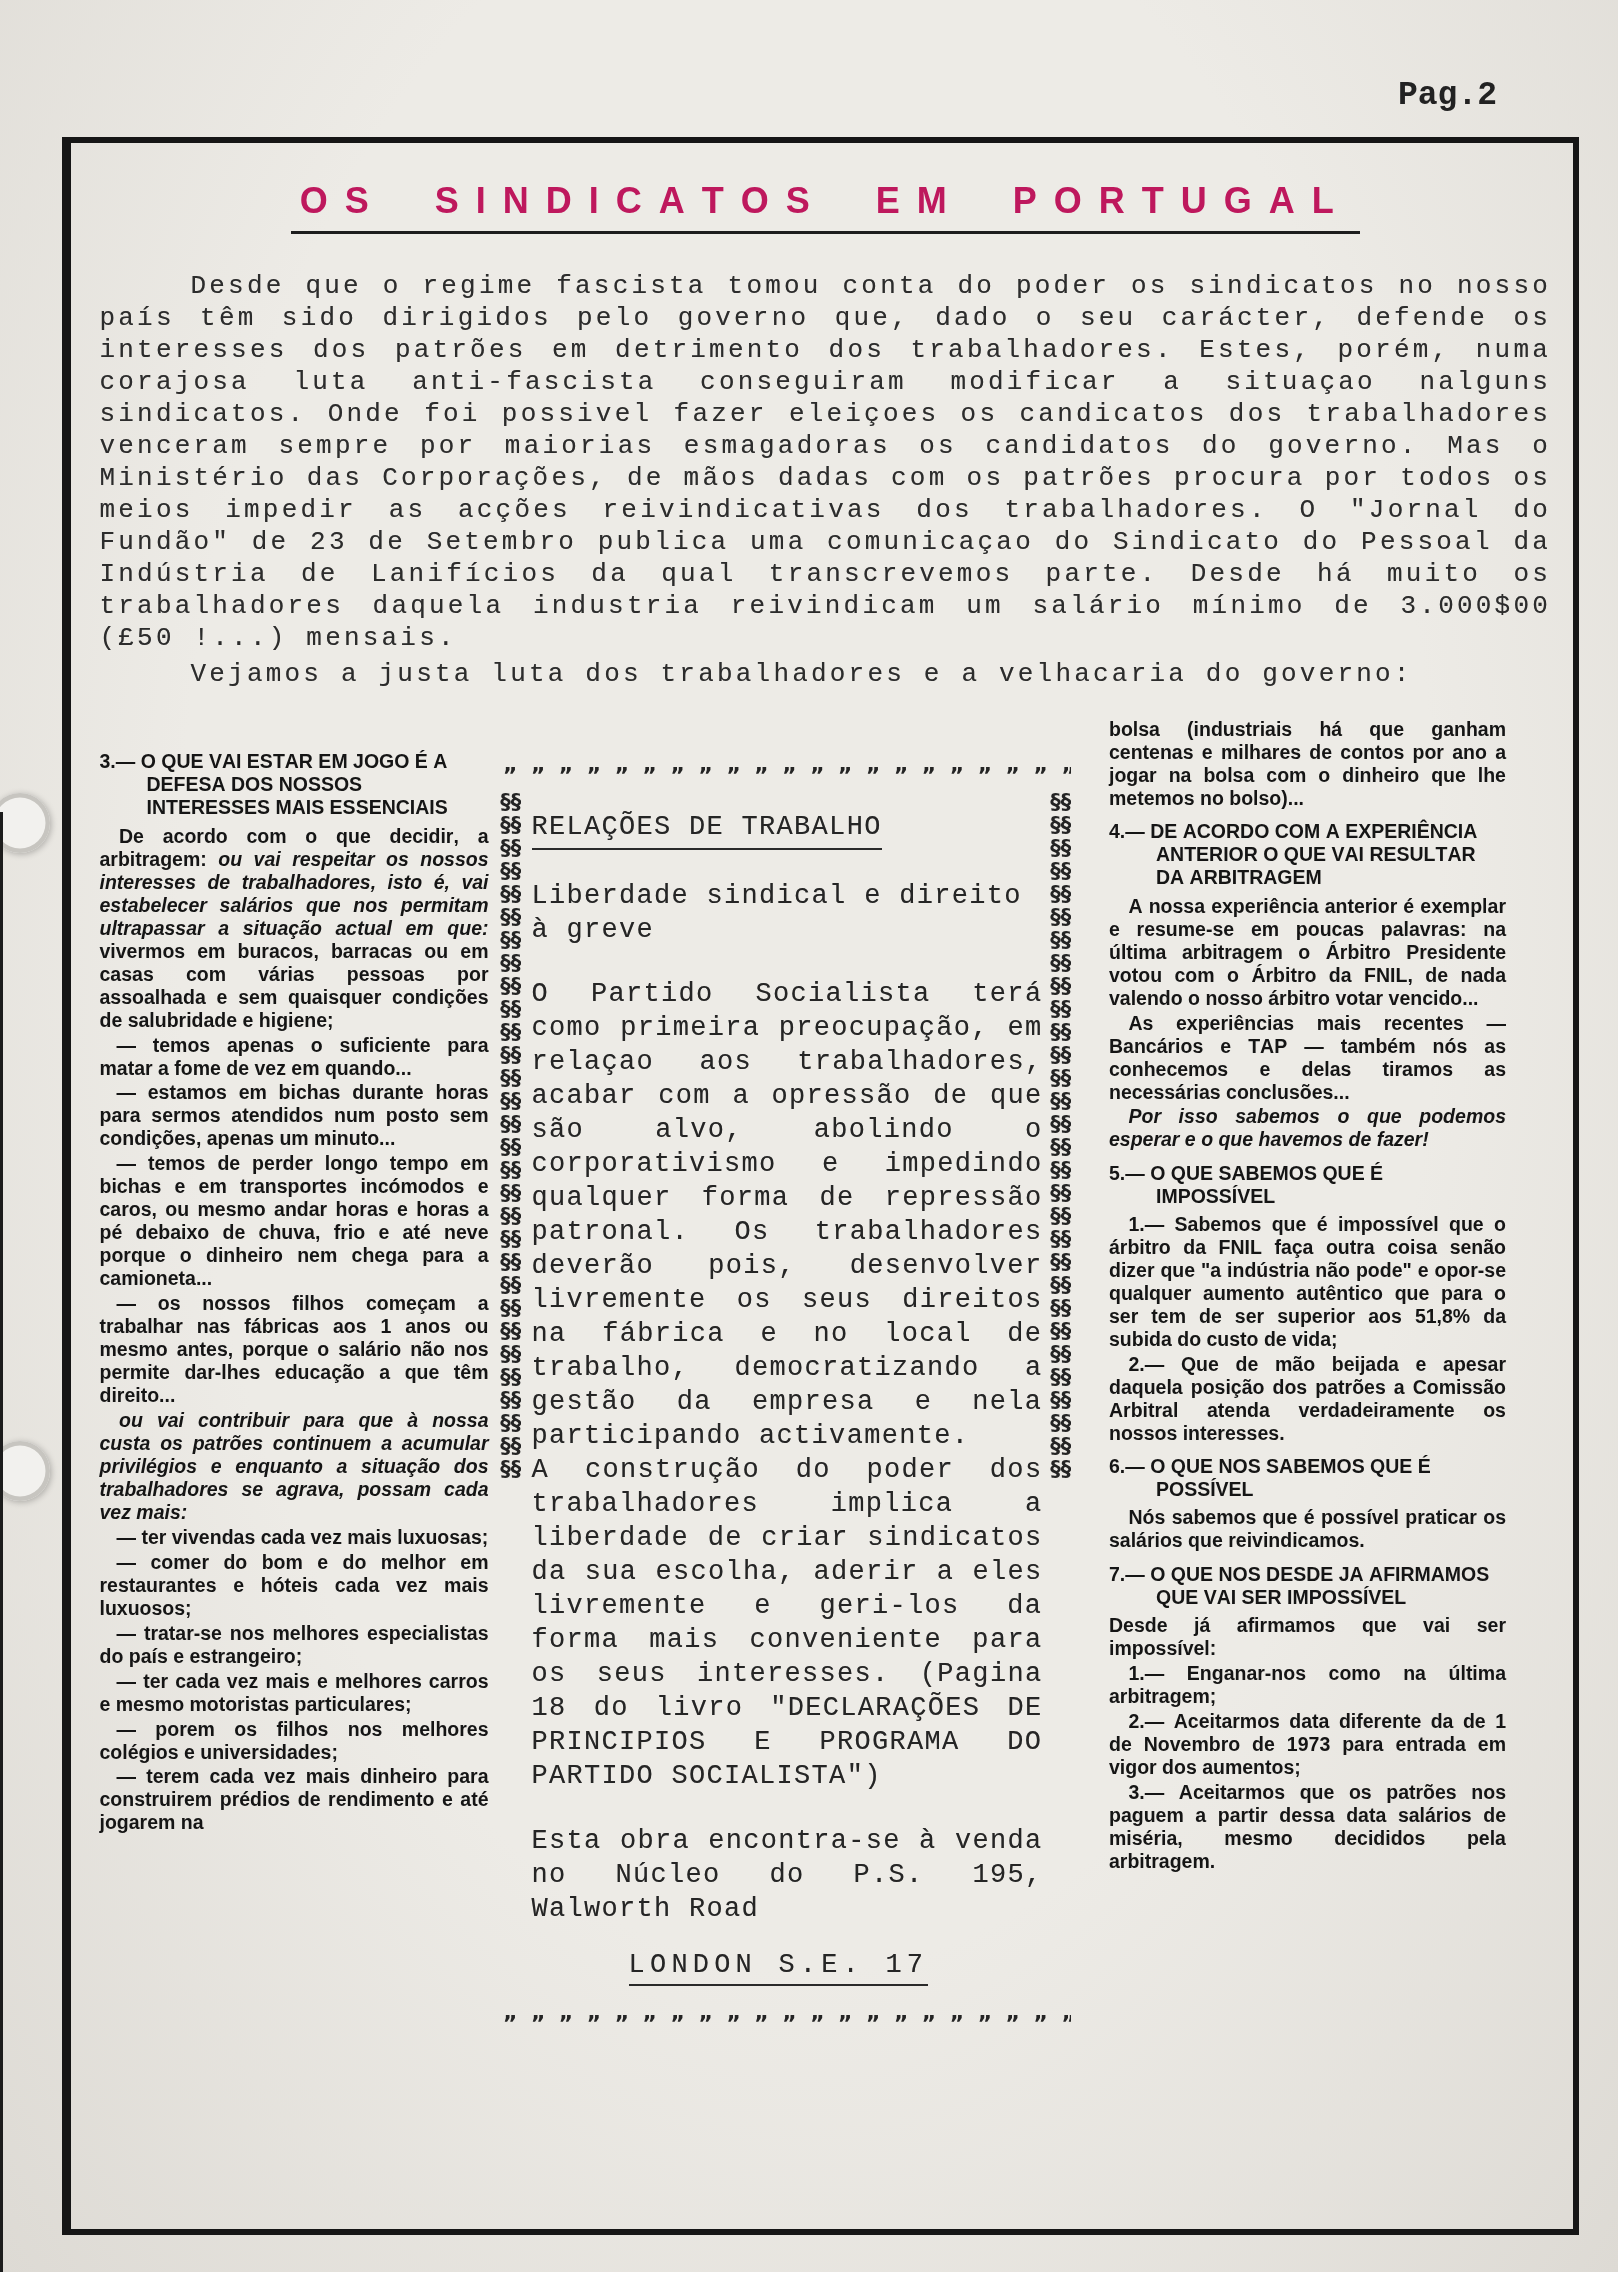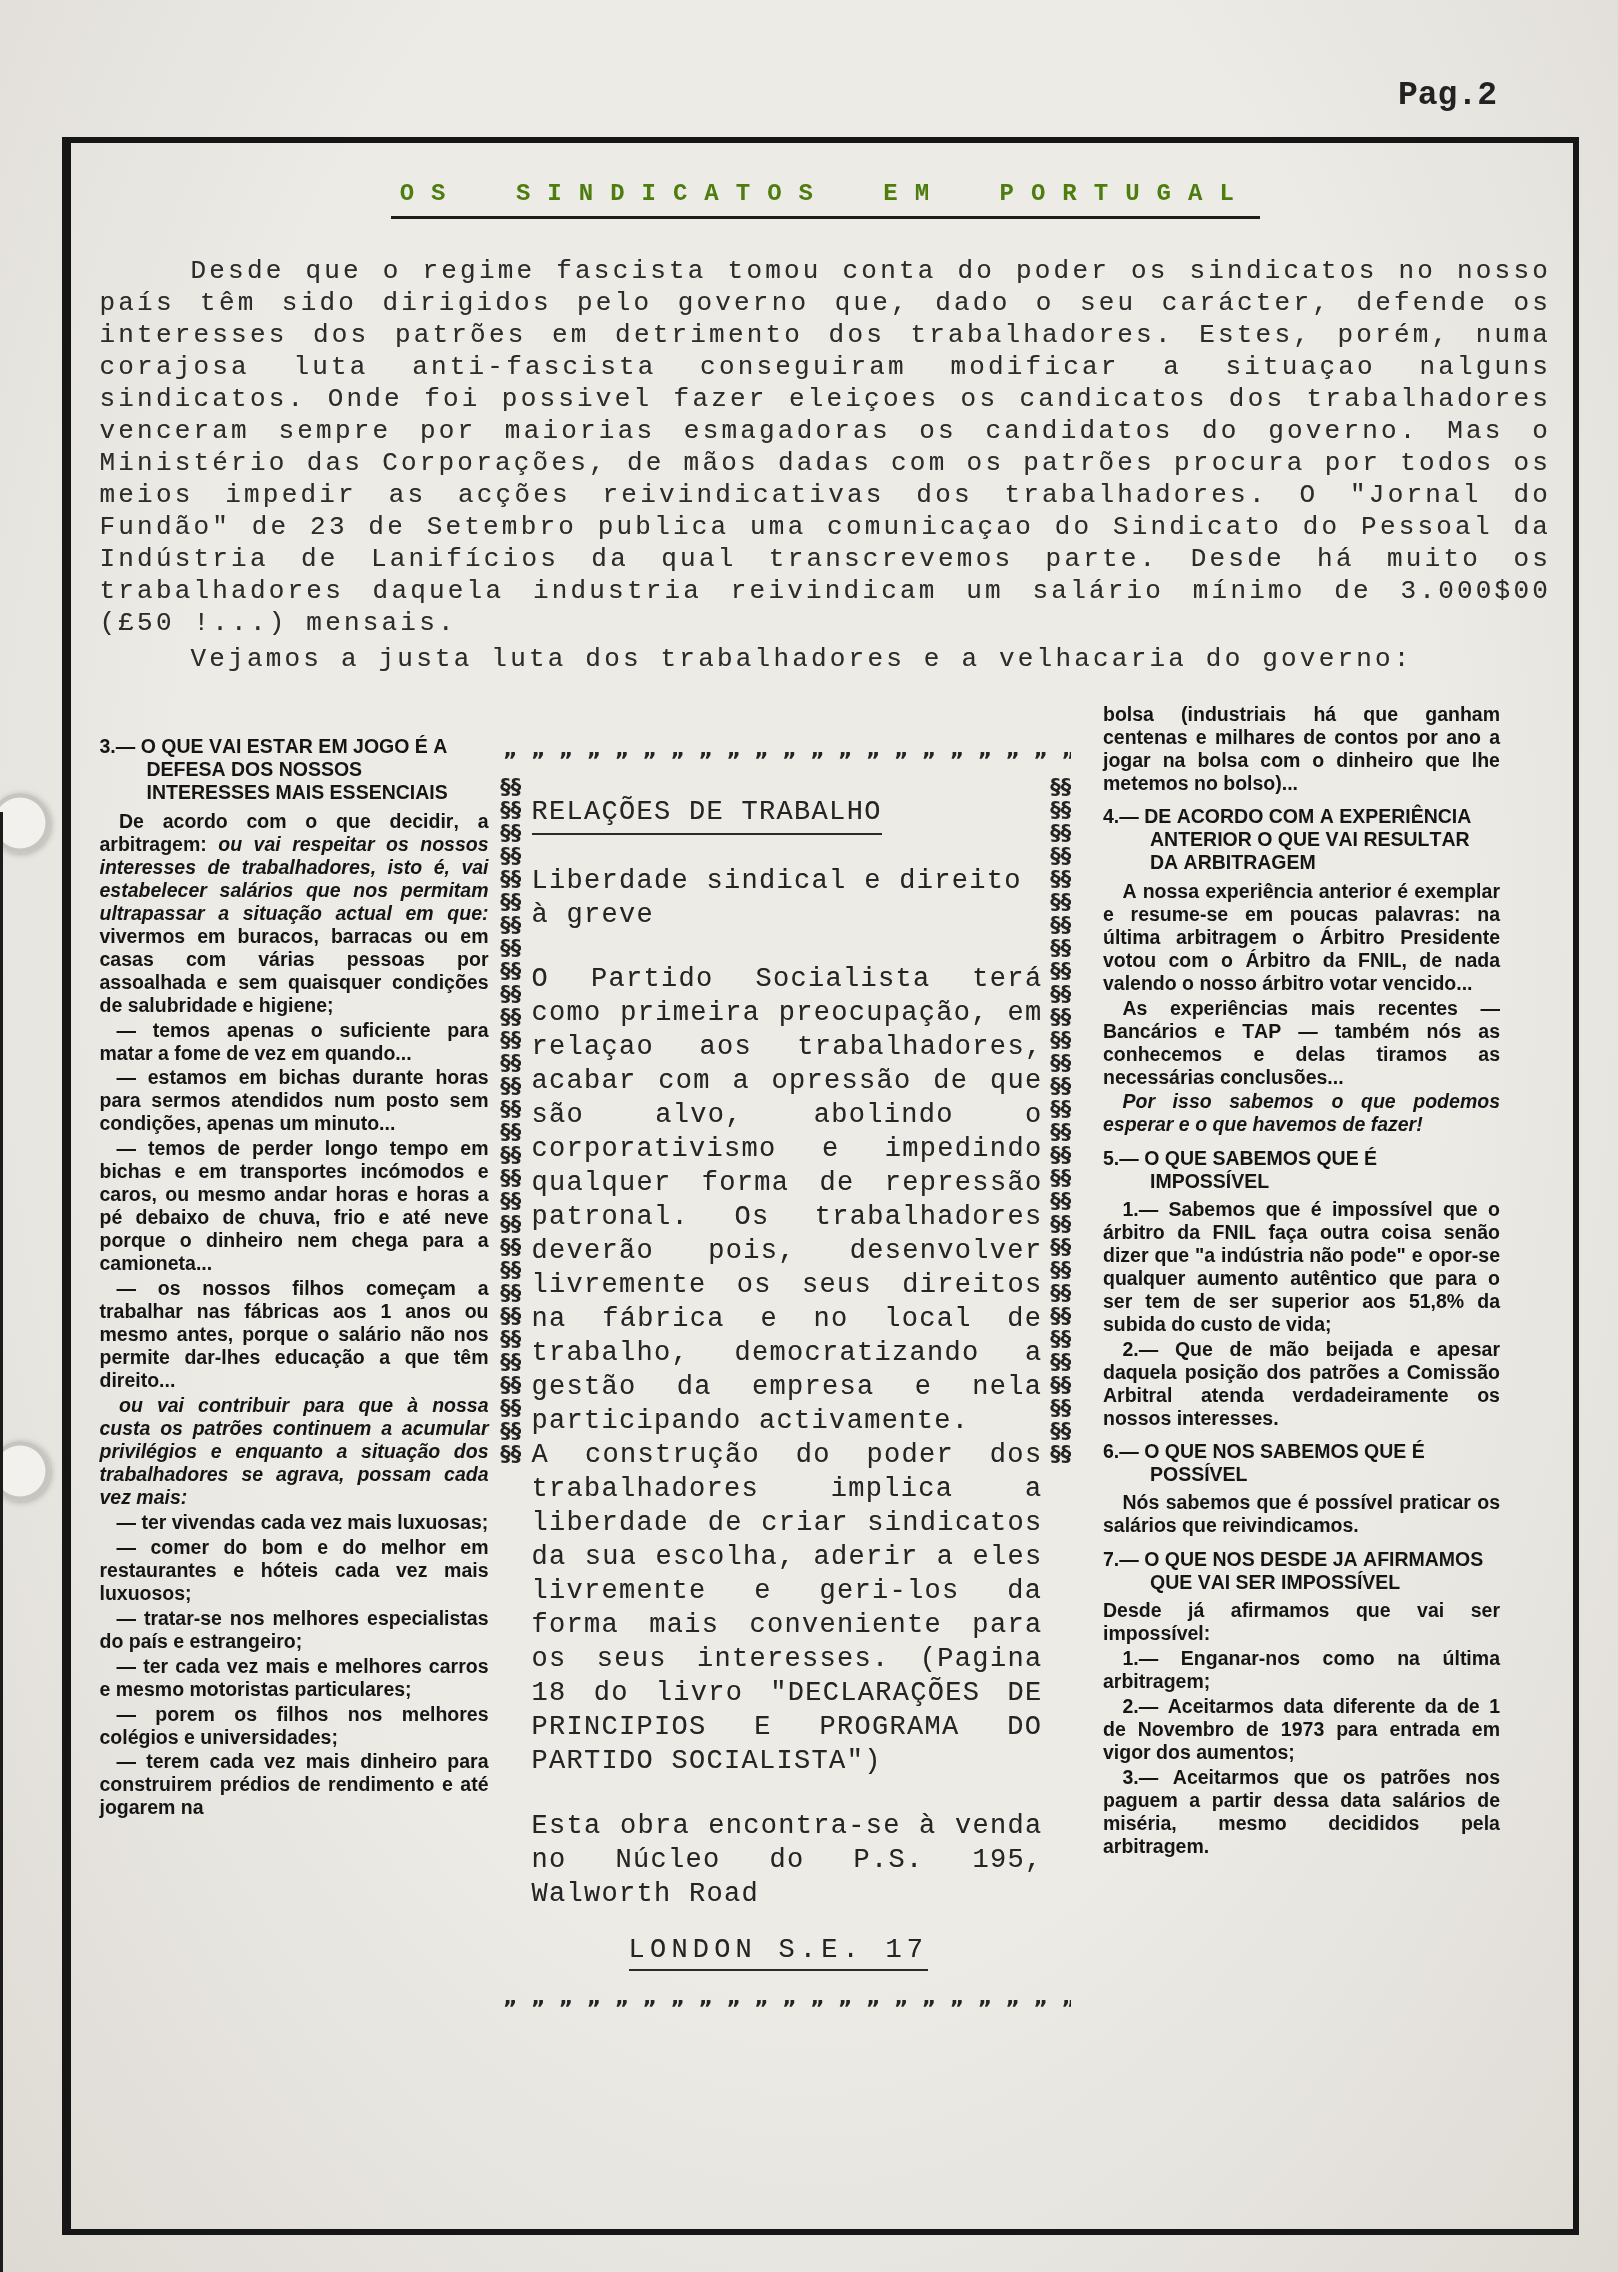--- a/index.html
+++ b/index.html
@@ -16,42 +16,42 @@
     font-weight:bold;font-size:33px;color:#222;
   }
   .page-frame{
     position:absolute;left:62px;top:137px;right:40px;bottom:38px;
     border:6.5px solid #161616;border-left-width:9px;
     box-sizing:border-box;
     padding:25px 22px 17px 28.5px;
   }
   .doc-title{
     text-align:center;margin:11.7px 0 36px 0;
-    font-family:Liberation Mono, monospace;
-    font-weight:bold;font-size:24px;letter-spacing:17px;word-spacing:22px;
-    color:#4d7c0f;
+    font-family:Liberation Sans, sans-serif;
+    font-weight:bold;font-size:36px;letter-spacing:17px;word-spacing:22px;
+    color:#be185d;
   }
   .doc-title .t-inner{
     display:inline-block;border-bottom:3.9px solid #1d1d1d;padding:0 9px 9px 9px;
   }
   .intro{
     font-family:"Liberation Mono","DejaVu Sans Mono",monospace;
     font-size:26px;letter-spacing:3.2px;line-height:32px;color:#2c2c2c;
     text-align:justify;
     text-shadow:0 0 0.6px rgba(50,50,50,.35);
   }
   .intro p{margin:0 0 3.9px 0;text-indent:91px;}
   .columns{display:flex;align-items:flex-start;margin-top:28.5px;}
   .col{
     font-family:"Liberation Sans", sans-serif;
     font-weight:700;font-size:19.5px;line-height:23px;color:#151515;
     text-align:justify;
   }
   .col-left{width:389px;margin-top:22px;}
-  .col-right{width:397px;margin-left:24px;}
+  .col-right{width:397px;margin-left:30px;}
   .mid-wrap{width:571px;margin:43px 7.8px 0 11.7px;flex:none;}
   .citem{margin:0 0 1.9px 0;}
   .citem.head{font-weight:800;padding-left:47px;text-indent:-47px;margin:10.4px 0 5.2px 0;text-align:left;}
   .citem.ind{text-indent:19.5px;}
   .citem.dash{text-indent:17px;}
   .citem.noind{text-indent:0;}
   .seg-em{font-style:italic;}
   
   .mid-box{border:0;}
   .box-top,.box-bottom{

